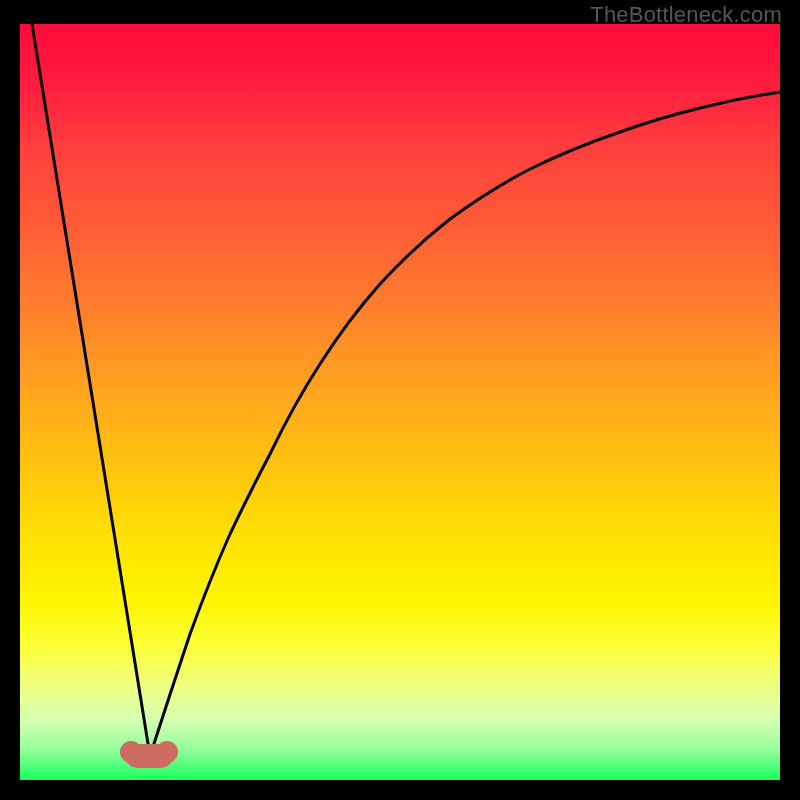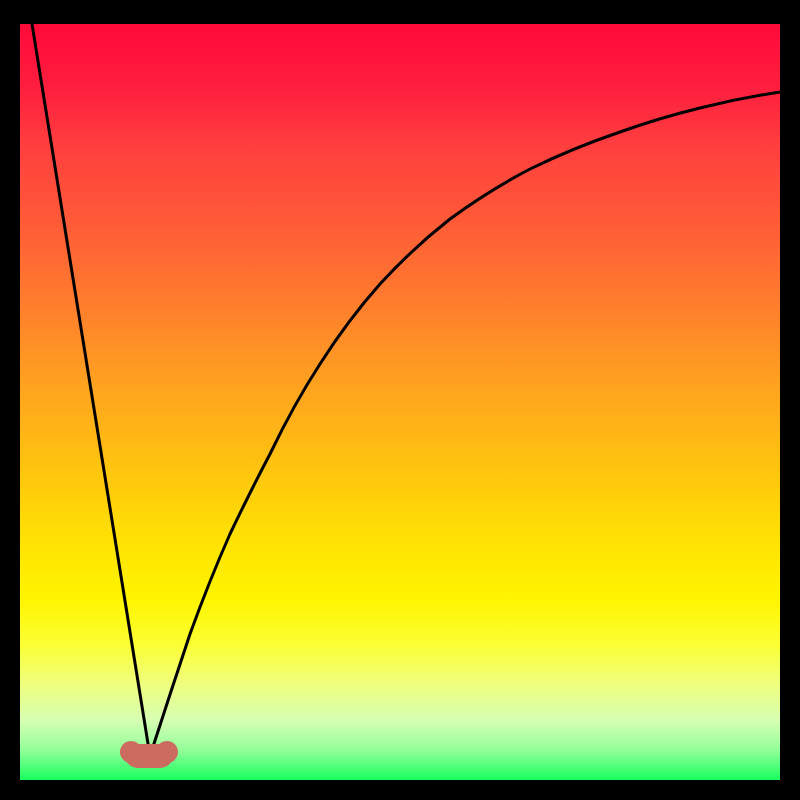--- a/index.html
+++ b/index.html
@@ -76,20 +76,21 @@
     width: 22px;
     height: 22px;
     background: #cc6b60;
     border-radius: 50%;
   }
 </style>
 </head>
 <body>
 
 <div class="frame">
+  <div class="watermark">TheBottleneck.com</div>
 
   <div class="plot">
     <svg class="curve" viewBox="0 0 760 756" preserveAspectRatio="none">
       <path d="M 12 0 L 130 732" fill="none" stroke="#000" stroke-width="3"></path>
       <path d="M 130 732
                Q 150 670 170 610
                Q 190 555 210 510
                Q 230 468 250 430
                Q 274 380 300 340
                Q 328 296 360 260

